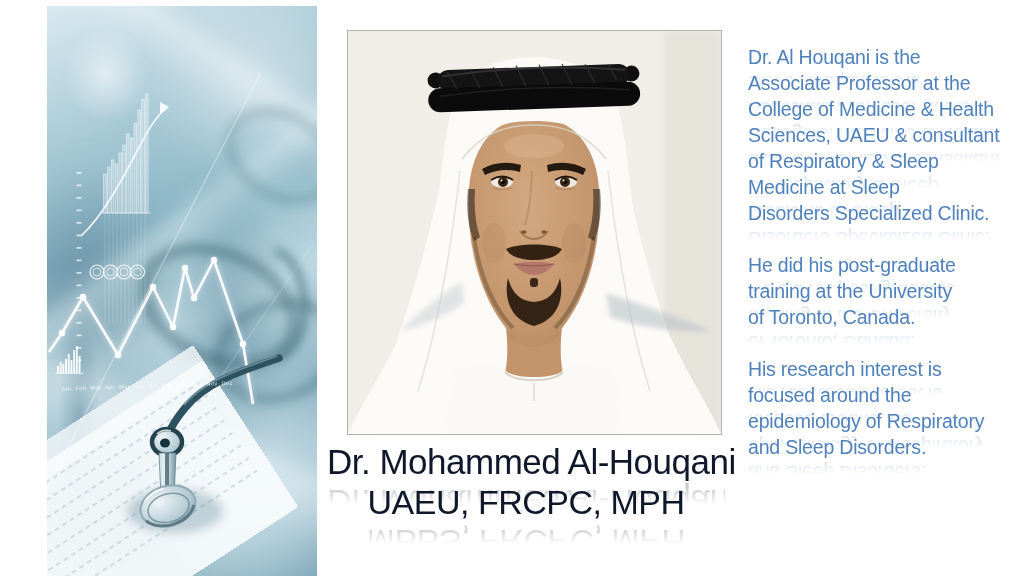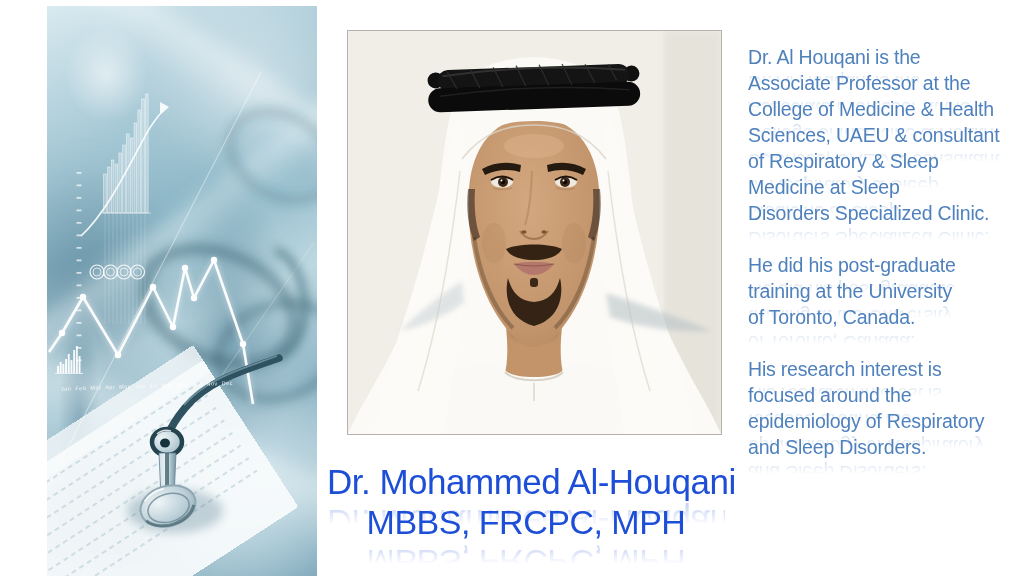--- a/index.html
+++ b/index.html
@@ -40,22 +40,21 @@
     transform:rotate(-2deg);
   }
   
   .photo{
     position:absolute;left:347px;top:30px;width:373px;height:403px;
     border:1px solid #b5b2a9;background:#f1eee7;overflow:hidden;
   }
   
   .name-block{
     position:absolute;left:327px;top:441px;width:398px;text-align:center;
-    color:#1d4ed8;
-    margin-top:20px;
+    color:#0f172a;
   }
   .name-line{font-size:35px;line-height:41px;letter-spacing:-.5px;}
   .cred-line{font-size:34px;line-height:40px;letter-spacing:-.5px;}
   
   .bio{
     position:absolute;left:748px;top:44px;width:280px;
     font-size:19.5px;line-height:26px;color:#4f81bd;letter-spacing:-.2px;
   }
   .bio .para{margin:0 0 26px 0;}
   
@@ -325,21 +324,21 @@
         <rect x="80" y="54" width="212" height="24" rx="12" fill="#0b0b0b"></rect>
         <path d="M 95 42 Q 186 32 278 42" fill="none" stroke="#3d3d3d" stroke-width="2" opacity=".7"></path>
         <path d="M 100 38 l 9 17 m 14 -19 l 9 19 m 14 -20 l 9 20 m 14 -21 l 9 21 m 14 -21 l 9 21 m 14 -21 l 9 21 m 14 -20 l 9 19 m 14 -18 l 8 16" stroke="#2e2e2e" stroke-width="1.3" opacity=".85" fill="none"></path>
         <path d="M 92 62 Q 186 52 282 62" fill="none" stroke="#262626" stroke-width="1.5" opacity=".8"></path>
       </g>
     </svg>
   </div>
 
   <div class="name-block">
     <span class="rline name-line" data-text="Dr. Mohammed Al-Houqani">Dr. Mohammed Al-Houqani</span>
-    <span class="rline cred-line" data-text="MBBS, FRCPC, MPH">MBBS, FRCPC, MPH</span>
+    <span class="rline cred-line" data-text="MBBS, FRCPC, MPH">UAEU, FRCPC, MPH</span>
   </div>
 
   <div class="bio">
     <div class="para">
         <span class="rline" data-text="Dr. Al Houqani is the">Dr. Al Houqani is the</span>
         <span class="rline" data-text="Associate Professor at the">Associate Professor at the</span>
         <span class="rline" data-text="College of Medicine &amp; Health">College of Medicine &amp; Health</span>
         <span class="rline" data-text="Sciences, UAEU &amp; consultant">Sciences, UAEU &amp; consultant</span>
         <span class="rline" data-text="of Respiratory &amp; Sleep">of Respiratory &amp; Sleep</span>
         <span class="rline" data-text="Medicine at Sleep">Medicine at Sleep</span>

